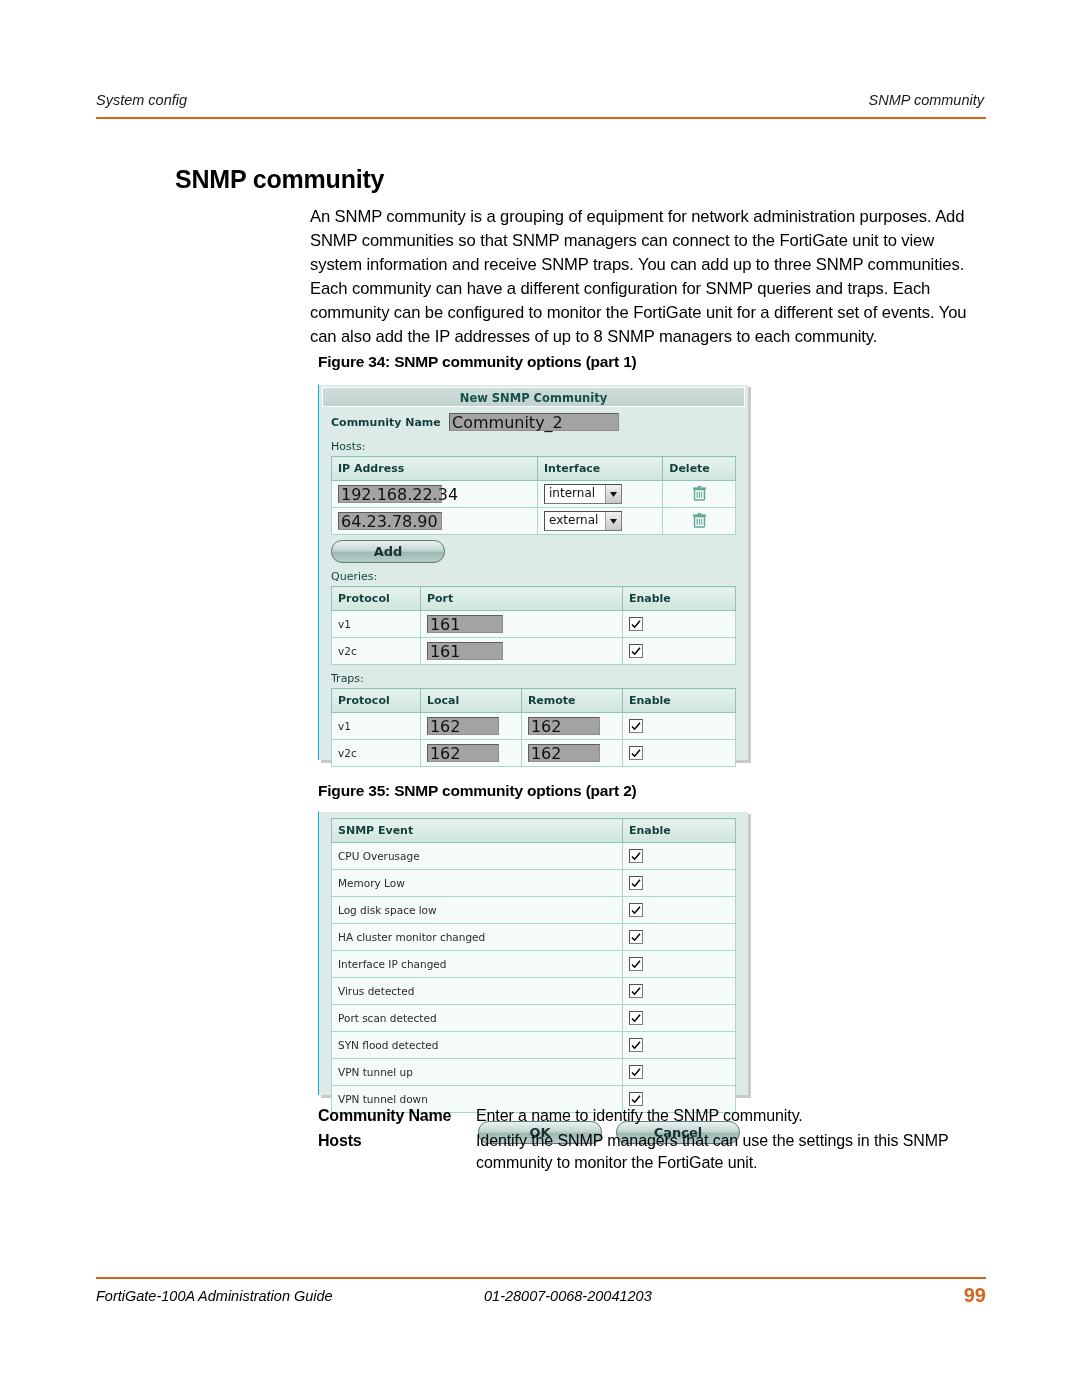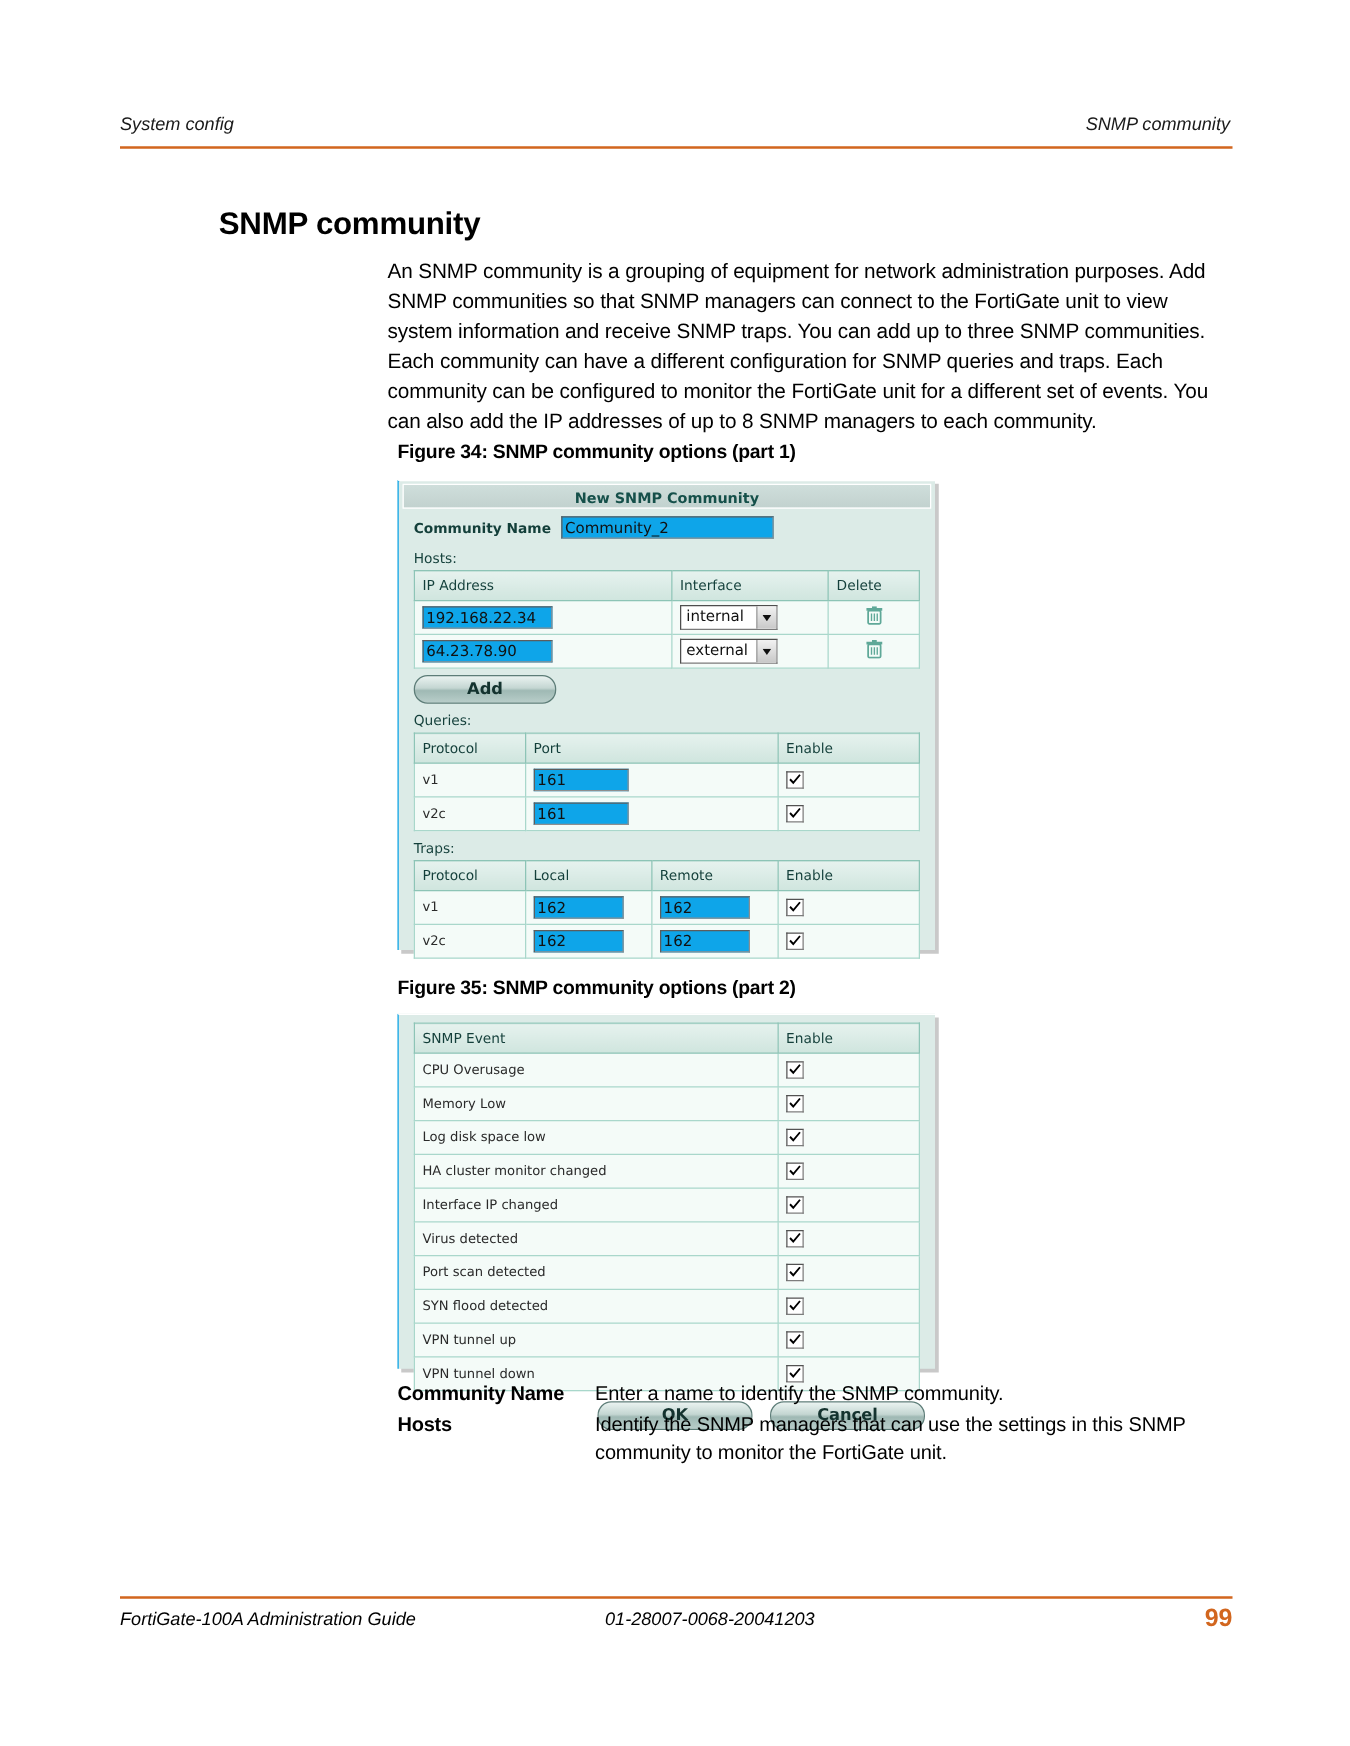--- a/index.html
+++ b/index.html
@@ -113,26 +113,26 @@
     align-items: center;
     padding: 6px 0 2px 4px;
   }
   .field-label {
     font-size: 11px;
     font-weight: bold;
     color: #133f3a;
     width: 118px;
   }
   .text-input {
-    background: #0ea5e9;
+    background: #a3a3a3;
     border: 1px solid #8e8e8e;
     border-top-color: #5d5d5d;
     border-left-color: #5d5d5d;
     font-family: "DejaVu Sans", sans-serif;
-    font-size: 12px;
+    font-size: 16px;
     color: #111;
     padding: 1px 2px;
     box-sizing: border-box;
     height: 18px;
     line-height: 15px;
   }
   #community-name-input { width: 170px; }
 
   .section-label {
     font-size: 11px;
@@ -148,21 +148,21 @@
     border-collapse: collapse;
     border: 1px solid #8dc4b6;
     background: #f2faf7;
     table-layout: fixed;
   }
   table.ui-table th {
     background: linear-gradient(to bottom, #e6f2ee 0%, #cfe5de 100%);
     border: 1px solid #8dc4b6;
     text-align: left;
     font-size: 11px;
-    font-weight: normal;
+    font-weight: bold;
     color: #133f3a;
     padding: 3px 6px;
     height: 17px;
   }
   table.ui-table td {
     border: 1px solid #a9d7cb;
     background: #f4fbf8;
     font-size: 10.5px;
     color: #2a2a2a;
     padding: 3px 6px;

